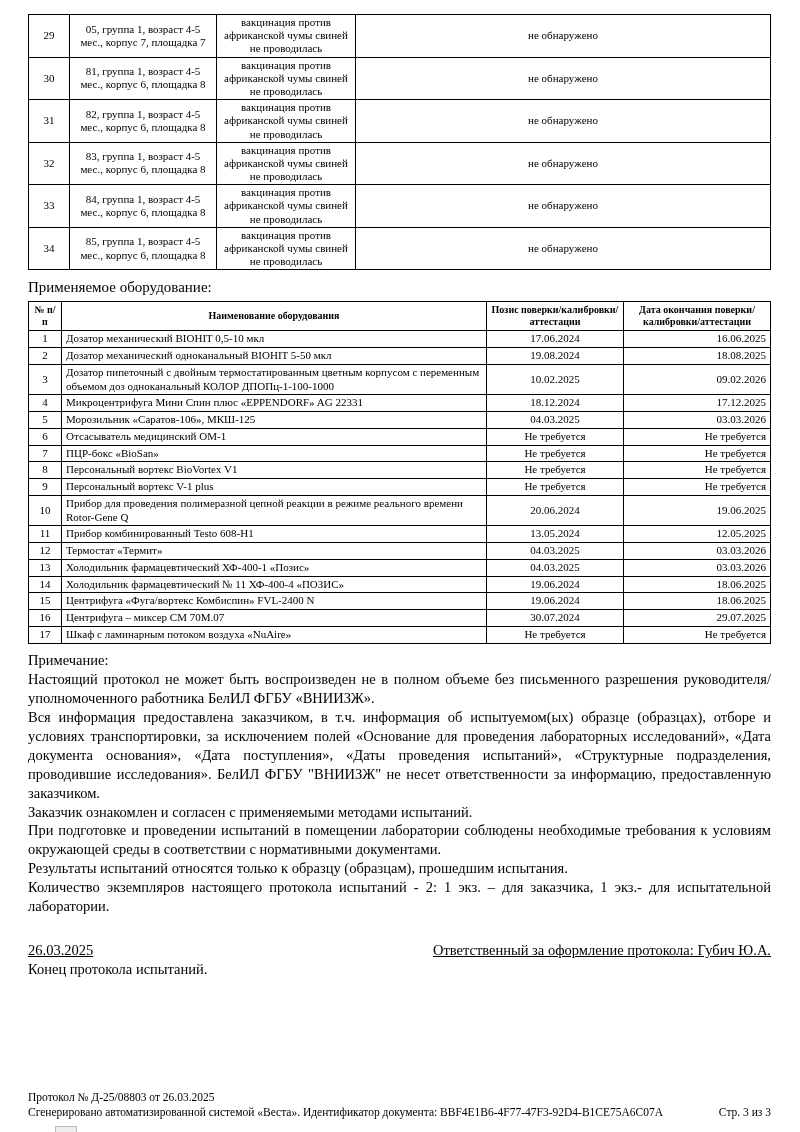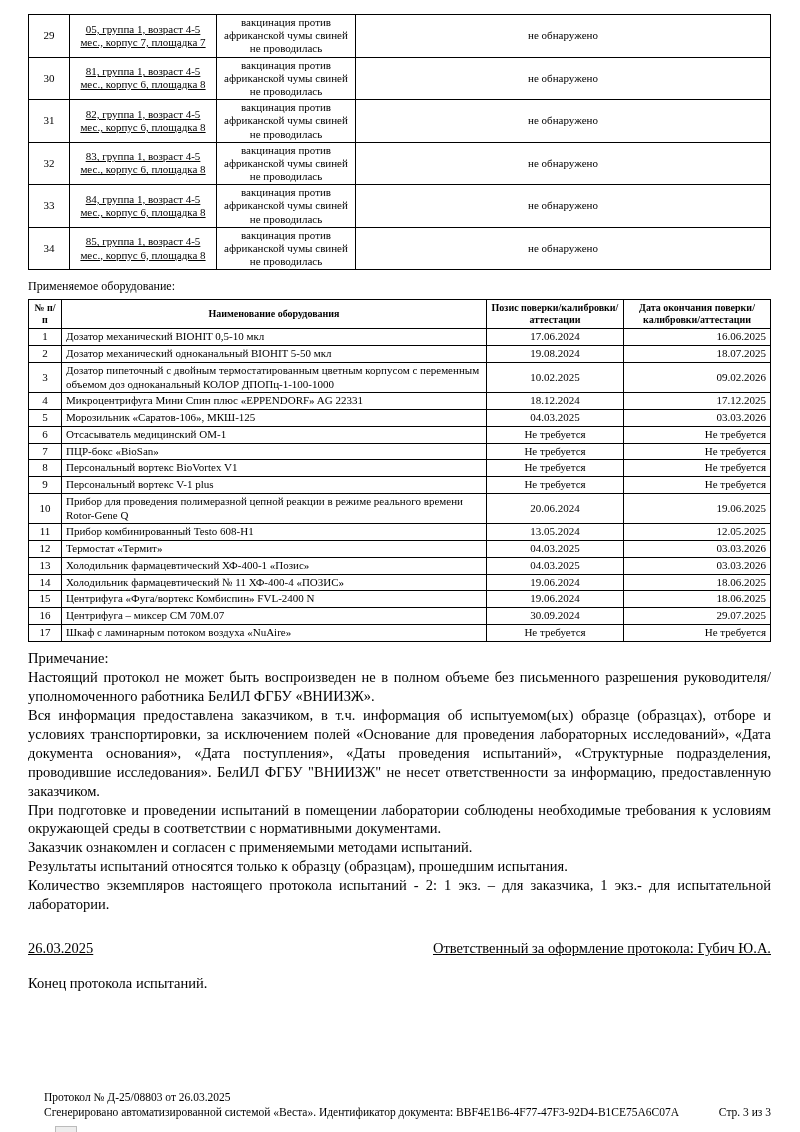--- a/index.html
+++ b/index.html
@@ -14,44 +14,44 @@
   }
   .content { padding: 14px 29px 0 28px; }
 
   table { border-collapse: collapse; width: 743px; table-layout: fixed; }
   td, th { border: 1px solid #000; vertical-align: middle; }
 
   
   .results-table tr { height: 40px; }
   .results-table td { font-size: 11px; text-align: center; padding: 1px 4px; line-height: 1.2; }
   .rt-num { width: 32px; }
-  .rt-sample { width: 138px; text-decoration: underline; }
+  .rt-sample { width: 138px; }
   .rt-vaccination { width: 130px; }
   .rt-result { }
 
   
-  .equip-title { font-size: 12px; margin: 9px 0 5px 0; }
+  .equip-title { font-size: 15px; margin: 9px 0 5px 0; }
   .equip-table th { font-size: 10px; font-weight: bold; text-align: center; padding: 2px 3px; line-height: 1.2; }
   .equip-table td { font-size: 11px; padding: 1px 4px; line-height: 1.25; }
   .et-num { width: 26px; text-align: center; }
   .et-name { width: 418px; text-align: left; }
   .et-date { width: 130px; text-align: center; }
   .et-date-end { text-align: right; }
 
   
   .notes { margin-top: 7px; font-size: 14.5px; line-height: 1.31; }
   .notes-title { }
   .note-paragraph { text-align: justify; }
 
   
   .sig-row { display: flex; justify-content: space-between; margin-top: 26px; font-size: 14.5px; text-decoration: underline; }
-  .end-line { font-size: 14.5px; margin-top: 18px; }
-
-  
-  .footer { position: absolute; left: 44px; right: 29px; bottom: 14px; font-size: 11.5px; }
+  .end-line { font-size: 14.5px; margin-top: 2px; }
+
+  
+  .footer { position: absolute; left: 28px; right: 29px; bottom: 14px; font-size: 11.5px; }
   .footer-row { display: flex; justify-content: space-between; margin-top: 3px; }
 
   .artifact {
     position: absolute; left: 55px; bottom: 0;
     width: 20px; height: 5px;
     background: #ededed; border-top: 1px solid #bbb; border-left: 1px solid #bbb; border-right: 1px solid #bbb;
   }
 </style>
 </head>
 <body>
@@ -115,21 +115,21 @@
           <tr>
             <td class="et-num">1</td>
             <td class="et-name">Дозатор механический BIOHIT 0,5-10 мкл</td>
             <td class="et-date">17.06.2024</td>
             <td class="et-date-end">16.06.2025</td>
           </tr>
           <tr>
             <td class="et-num">2</td>
             <td class="et-name">Дозатор механический одноканальный BIOHIT 5-50 мкл</td>
             <td class="et-date">19.08.2024</td>
-            <td class="et-date-end">18.07.2025</td>
+            <td class="et-date-end">18.08.2025</td>
           </tr>
           <tr>
             <td class="et-num">3</td>
             <td class="et-name">Дозатор пипеточный с двойным термостатированным цветным корпусом с переменным объемом доз одноканальный КОЛОР ДПОПц-1-100-1000</td>
             <td class="et-date">10.02.2025</td>
             <td class="et-date-end">09.02.2026</td>
           </tr>
           <tr>
             <td class="et-num">4</td>
             <td class="et-name">Микроцентрифуга Мини Спин плюс «EPPENDORF» AG 22331</td>
@@ -198,39 +198,39 @@
           </tr>
           <tr>
             <td class="et-num">15</td>
             <td class="et-name">Центрифуга «Фуга/вортекс Комбиспин» FVL-2400 N</td>
             <td class="et-date">19.06.2024</td>
             <td class="et-date-end">18.06.2025</td>
           </tr>
           <tr>
             <td class="et-num">16</td>
             <td class="et-name">Центрифуга – миксер СМ 70М.07</td>
-            <td class="et-date">30.09.2024</td>
+            <td class="et-date">30.07.2024</td>
             <td class="et-date-end">29.07.2025</td>
           </tr>
           <tr>
             <td class="et-num">17</td>
             <td class="et-name">Шкаф с ламинарным потоком воздуха «NuAire»</td>
             <td class="et-date">Не требуется</td>
             <td class="et-date-end">Не требуется</td>
           </tr>
         </tbody>
     </table>
 
     <div class="notes">
       <div class="notes-title">Примечание:</div>
       <div>
           <div class="note-paragraph">Настоящий протокол не может быть воспроизведен не в полном объеме без письменного разрешения руководителя/уполномоченного работника БелИЛ ФГБУ «ВНИИЗЖ».</div>
           <div class="note-paragraph">Вся информация предоставлена заказчиком, в т.ч. информация об испытуемом(ых) образце (образцах), отборе и условиях транспортировки, за исключением полей «Основание для проведения лабораторных исследований», «Дата документа основания», «Дата поступления», «Даты проведения испытаний», «Структурные подразделения, проводившие исследования». БелИЛ ФГБУ "ВНИИЗЖ" не несет ответственности за информацию, предоставленную заказчиком.</div>
+          <div class="note-paragraph">Заказчик ознакомлен и согласен с применяемыми методами испытаний.</div>
           <div class="note-paragraph">При подготовке и проведении испытаний в помещении лаборатории соблюдены необходимые требования к условиям окружающей среды в соответствии с нормативными документами.</div>
-          <div class="note-paragraph">Заказчик ознакомлен и согласен с применяемыми методами испытаний.</div>
           <div class="note-paragraph">Результаты испытаний относятся только к образцу (образцам), прошедшим испытания.</div>
           <div class="note-paragraph">Количество экземпляров настоящего протокола испытаний - 2: 1 экз. – для заказчика, 1 экз.- для испытательной лаборатории.</div>
         </div>
     </div>
 
     <div class="sig-row">
       <span>26.03.2025</span>
       <span>Ответственный за оформление протокола: Губич Ю.А.</span>
     </div>
     <div class="end-line">Конец протокола испытаний.</div>

